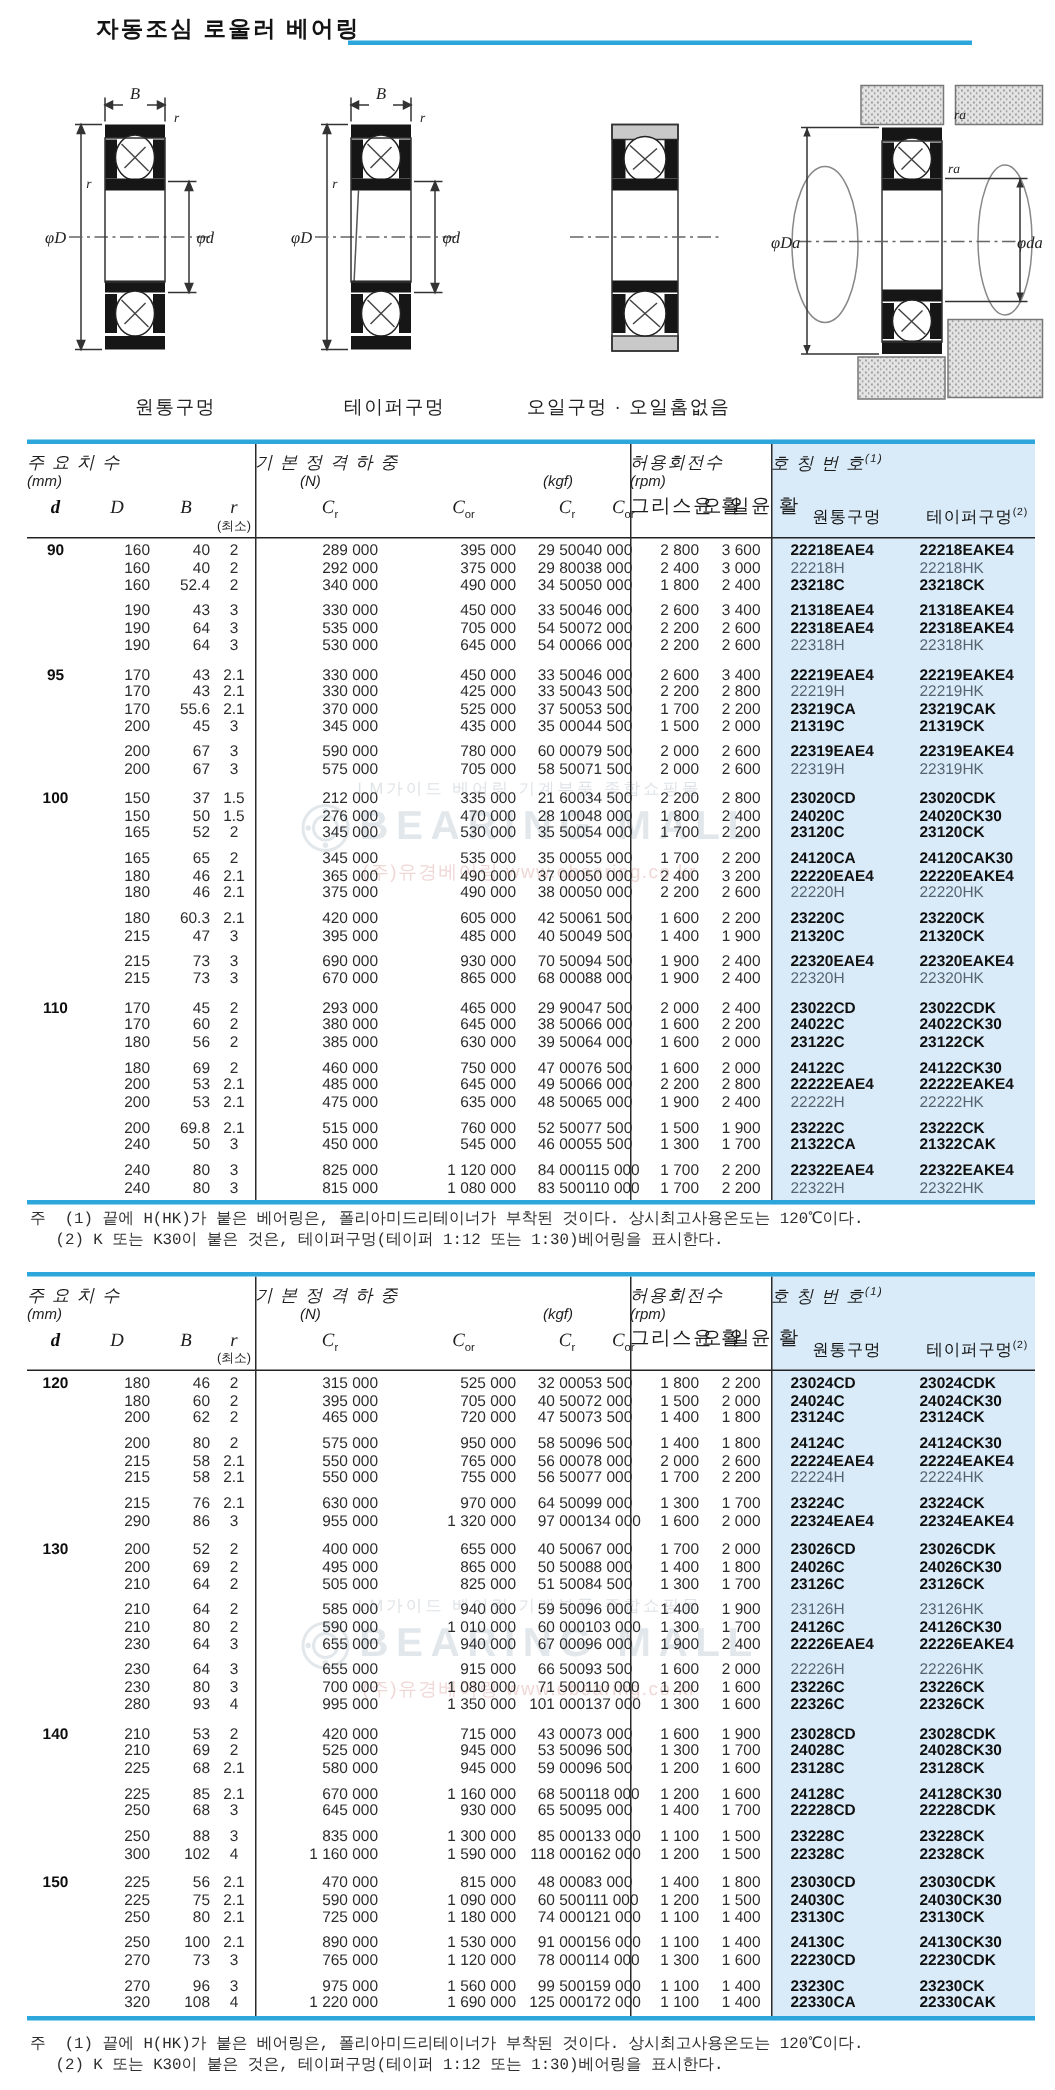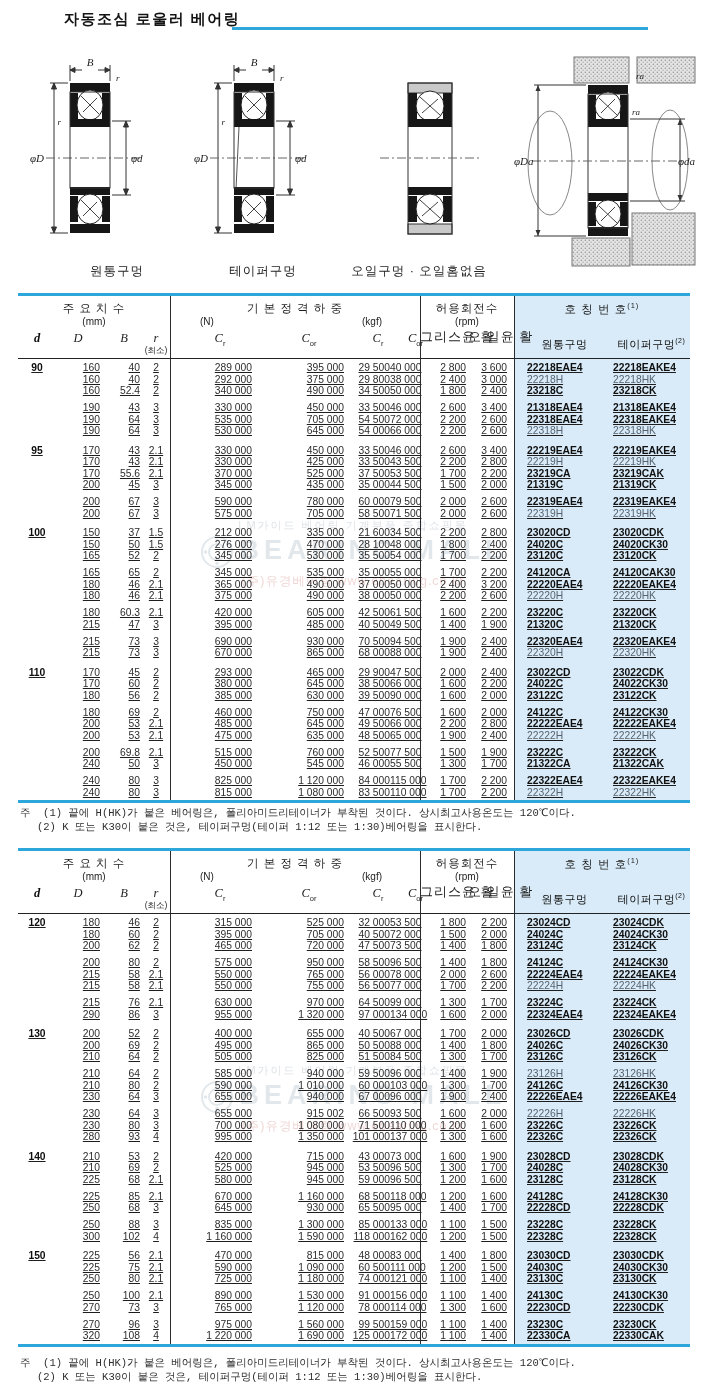--- a/index.html
+++ b/index.html
@@ -13,39 +13,39 @@
   .fig{position:absolute;top:0;}
   .fig-cap{position:absolute;top:208px;font-size:12.5px;letter-spacing:1px;color:#222;text-align:center;}
   
   .cat-table{position:absolute;left:18px;width:672px;}
   .toprule,.botrule{position:relative;height:3px;background:#2CA6DB;z-index:4;}
   .bluebg{position:absolute;left:496px;top:0;width:176px;height:100%;background:#D9EBF8;z-index:0;}
   .vline{position:absolute;top:3px;bottom:3px;width:1px;background:#2b2b2b;z-index:3;}
   .v1{left:152px;} .v2{left:402px;} .v3{left:496px;}
   .thead{position:relative;z-index:2;}
   .h1{height:33px;display:flex;padding-top:5px;box-sizing:border-box;}
-  .hg{position:relative;text-align:center;font-size:11.5px;color:#1c1c1c;}
+  .hg{position:relative;font-size:11.5px;color:#1c1c1c;font-style:italic;}
   .hg1{width:152px;} .hg2{width:250px;} .hg3{width:94px;} .hg4{width:176px;}
   .hg .t{display:block;letter-spacing:1px;}
   .hg .unit{display:block;font-size:10px;margin-top:0px;color:#222;}
   .hg2 .units2{position:relative;height:12px;font-size:10px;}
   .hg2 .uN{position:absolute;left:30px;top:0;}
   .hg2 .uK{position:absolute;left:192px;top:0;}
   .hg sup{font-size:7.5px;}
   .h2{height:29px;display:flex;align-items:flex-start;padding-top:2px;box-sizing:border-box;position:relative;z-index:2;}
   .h2 .c{text-align:center;}
   .it{font-family:"Liberation Serif",serif;font-style:italic;font-size:12.5px;}
   .cc{font-family:"Liberation Serif",serif;font-style:italic;font-size:12.5px;padding-left:18px;}
   .cc sub{font-size:7.5px;font-style:normal;font-family:"Liberation Sans",sans-serif;}
   .rmin{display:block;font-size:8.5px;font-style:normal;font-family:"Liberation Sans",sans-serif;margin-top:-1px;}
   .two{font-size:13px;line-height:11px;display:flex;flex-direction:column;letter-spacing:1px;}
   .hc{font-size:11px;padding-top:6px;letter-spacing:0.5px;}
   .hc sup{font-size:7px;}
   .hline{height:1px;background:#222;position:relative;z-index:3;}
-  .tbody{position:relative;z-index:2;padding-top:3px;padding-bottom:2px;text-decoration:underline;}
+  .tbody{position:relative;z-index:2;padding-top:3px;padding-bottom:2px;}
   .trow{display:flex;height:11.5px;line-height:11.5px;font-size:10.3px;color:#2c2c2c;}
   .trow.groupgap{margin-top:5.5px;}
   .trow.blockgap{margin-top:8px;}
   .c{display:inline-block;box-sizing:border-box;white-space:nowrap;}
   .cd{width:38px;text-align:center;font-weight:bold;color:#0d0d0d;}
   .cD{width:52px;text-align:right;padding-right:8px;}
   .cB{width:34px;text-align:right;padding-right:2px;}
   .crr{width:28px;text-align:center;}
   .n1{width:86px;text-align:right;padding-right:4px;}
   .n2{width:92px;text-align:right;padding-right:4px;}
@@ -626,21 +626,21 @@
           <span class="c nm2">24022CK30</span>
         </div>
         <div class="trow">
           <span class="c cd"></span>
           <span class="c cD">180</span>
           <span class="c cB">56</span>
           <span class="c crr">2</span>
           <span class="c n1">385 000</span>
           <span class="c n2">630 000</span>
           <span class="c n3">39 500</span>
-          <span class="c n4">90 000</span>
+          <span class="c n4">64 000</span>
           <span class="c g1">1 600</span>
           <span class="c g2">2 000</span>
           <span class="c nm1">23122C</span>
           <span class="c nm2">23122CK</span>
         </div>
         <div class="trow groupgap">
           <span class="c cd"></span>
           <span class="c cD">180</span>
           <span class="c cB">69</span>
           <span class="c crr">2</span>
@@ -997,21 +997,21 @@
           <span class="c g2">2 400</span>
           <span class="c nm1">22226EAE4</span>
           <span class="c nm2">22226EAKE4</span>
         </div>
         <div class="trow groupgap">
           <span class="c cd"></span>
           <span class="c cD">230</span>
           <span class="c cB">64</span>
           <span class="c crr">3</span>
           <span class="c n1">655 000</span>
-          <span class="c n2">915 002</span>
+          <span class="c n2">915 000</span>
           <span class="c n3">66 500</span>
           <span class="c n4">93 500</span>
           <span class="c g1">1 600</span>
           <span class="c g2">2 000</span>
           <span class="c nm1 light">22226H</span>
           <span class="c nm2 light">22226HK</span>
         </div>
         <div class="trow">
           <span class="c cd"></span>
           <span class="c cD">230</span>

